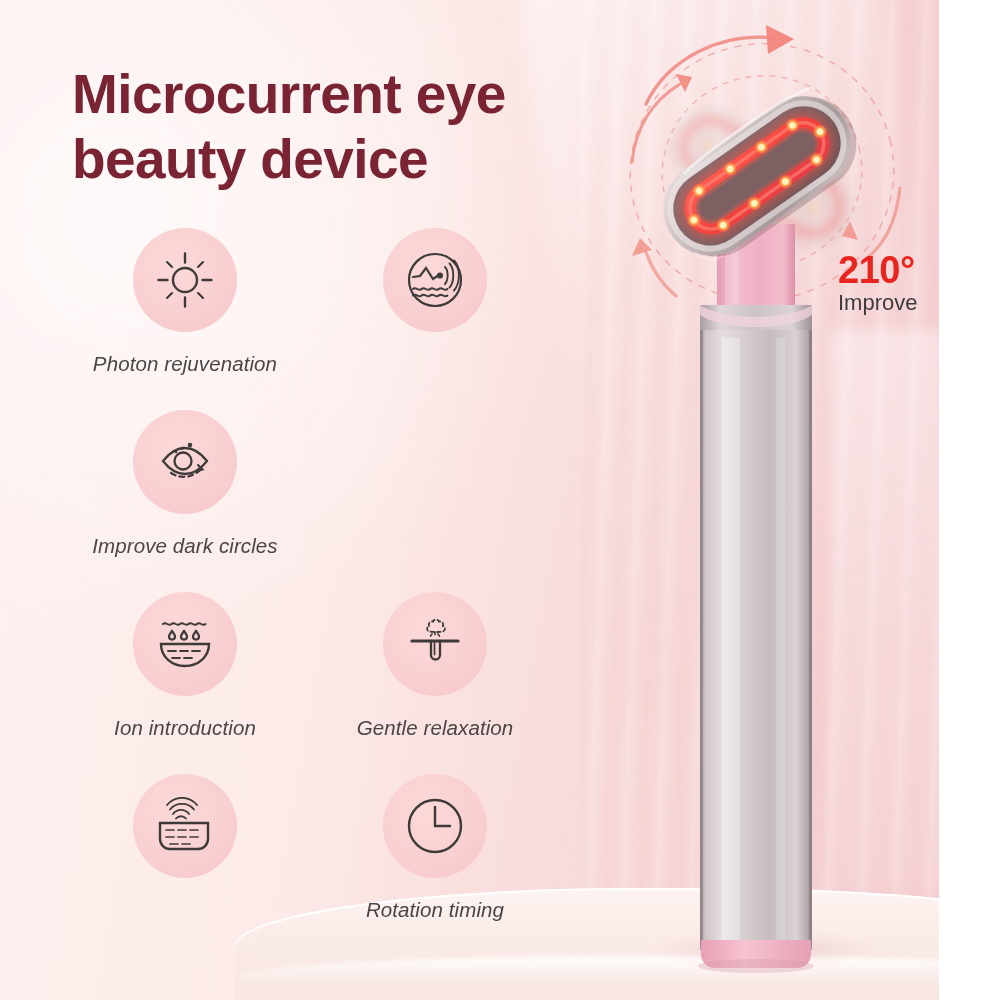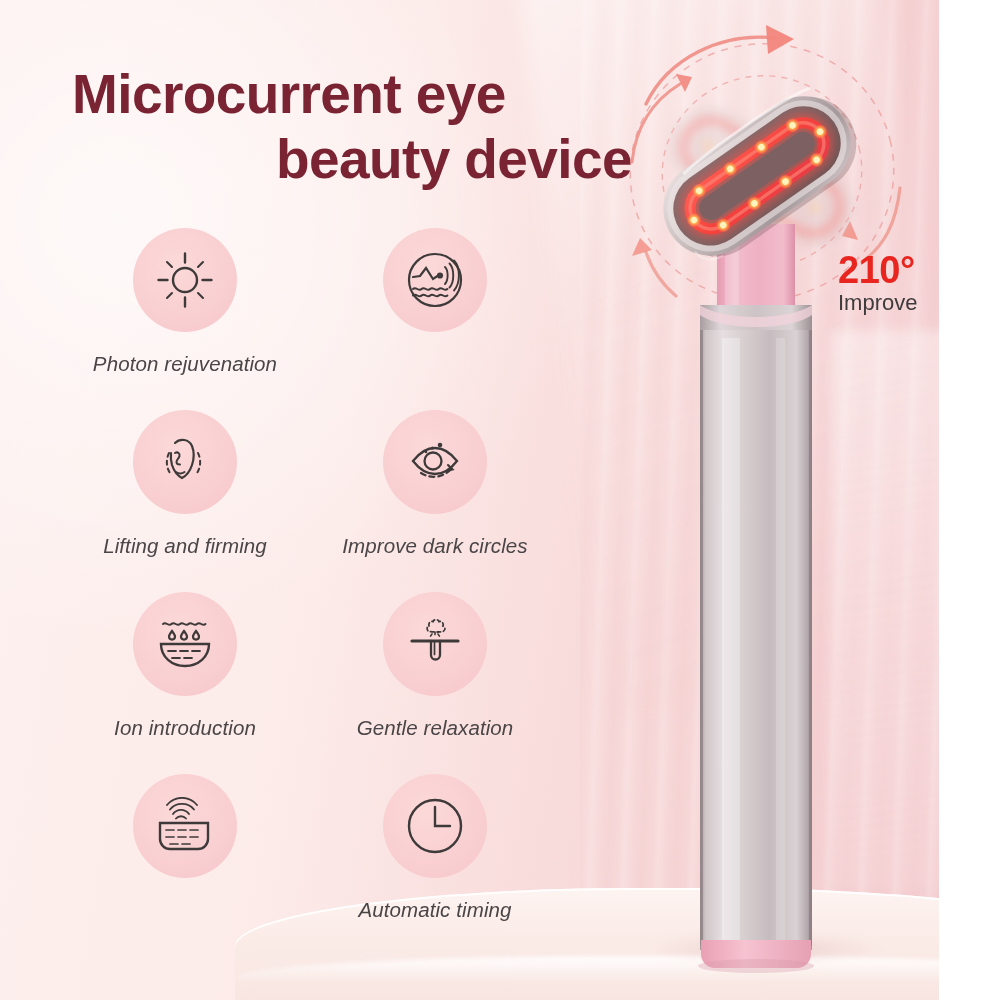--- a/index.html
+++ b/index.html
@@ -92,21 +92,21 @@
   .headline {
     position: absolute;
     left: 72px; top: 62px;
     width: 560px;
     font-size: 55px;
     font-weight: 700;
     line-height: 1.19;
     letter-spacing: -0.6px;
     color: #7a2433;
   }
-  .headline-l2 { display: block; text-align: right; }
+  .headline-l2 { display: block; }
 
   
   .features {
     position: absolute;
     left: 60px; top: 228px;
     width: 520px;
   }
   .frow { display: flex; height: 182px; font-style: italic; }
   .fcell { width: 250px; position: relative; }
 
@@ -199,32 +199,20 @@
             <path d="M45.5 14.5c5 5 5 19 0 24" stroke-width="1.9"></path>
             <path d="M50 11.5c6.5 6.5 6.5 23 0 30" stroke-width="1.9"></path>
             <path d="M9 40c3-3.2 5.6 3.2 8.6 0s5.6 3.2 8.6 0 5.6 3.2 8.6 0 5.6 3.2 8.6 0" stroke-width="2"></path>
             <path d="M9 46.5c3-3.2 5.6 3.2 8.6 0s5.6 3.2 8.6 0 5.6 3.2 8.6 0 5.6 3.2 8.6 0" stroke-width="2"></path>
           </svg>
         </div>
       </div>
     </div>
 
     <div class="frow">
-      <div class="fcell">
-        <div class="fdisc">
-          <svg width="62" height="62" viewBox="0 0 62 62" fill="none" stroke="#3f3a3a" stroke-width="2.2" stroke-linecap="round">
-            <path d="M21 12c5-5 14-4 17 3 2 5 2 13 0 19-2 6-6 11-10 13-4-2-8-7-10-13-1-4-1.5-8-1-12"></path>
-            <path d="M21 22c2.5-1.5 5 0 4.5 3-0.4 2.6-3 3.5-3 6 0 2 1.8 2.6 3.5 2.6" stroke-width="2"></path>
-            <path d="M22 41c2.5 1.8 6 1.8 8.5 0" stroke-width="2"></path>
-            <path d="M15 22c-3 6-3 14 1 20" stroke-width="2" stroke-dasharray="4 4"></path>
-            <path d="M44 22c3 6 3 14-1 20" stroke-width="2" stroke-dasharray="4 4"></path>
-          </svg>
-        </div>
-        <div class="flabel">Lifting and firming</div>
-      </div>
 
       <div class="fcell">
         <div class="fdisc">
           <svg width="64" height="60" viewBox="0 0 64 60" fill="none" stroke="#3f3a3a" stroke-width="2.3" stroke-linecap="round">
             <path d="M10 29c7-9 15-13 22-13s15 4 22 13c-7 9-15 13-22 13s-15-4-22-13z"></path>
             <circle cx="30" cy="29" r="8.5"></circle>
             <circle cx="37" cy="13" r="2.3" fill="#3f3a3a" stroke="none"></circle>
             <circle cx="29.5" cy="16" r="1.6" fill="#3f3a3a" stroke="none"></circle>
             <circle cx="23" cy="20" r="1.3" fill="#3f3a3a" stroke="none"></circle>
             <path d="M18 41c9 6 22 5 30-4" stroke-width="2.2" stroke-dasharray="5 4"></path>
@@ -281,21 +269,21 @@
         </div>
       </div>
 
       <div class="fcell">
         <div class="fdisc">
           <svg width="62" height="62" viewBox="0 0 62 62" fill="none" stroke="#3f3a3a" stroke-width="2.4" stroke-linecap="round">
             <circle cx="31" cy="31" r="26"></circle>
             <path d="M31 12v19h15"></path>
           </svg>
         </div>
-        <div class="flabel">Automatic timing</div>
+        <div class="flabel">Rotation timing</div>
       </div>
     </div>
 
   </div>
 
   <svg class="device" viewBox="0 0 1000 1000">
     <defs>
       <linearGradient id="handleG" x1="0" y1="0" x2="1" y2="0">
         <stop offset="0" stop-color="#a49a9d"></stop>
         <stop offset="0.05" stop-color="#cfc6c8"></stop>

